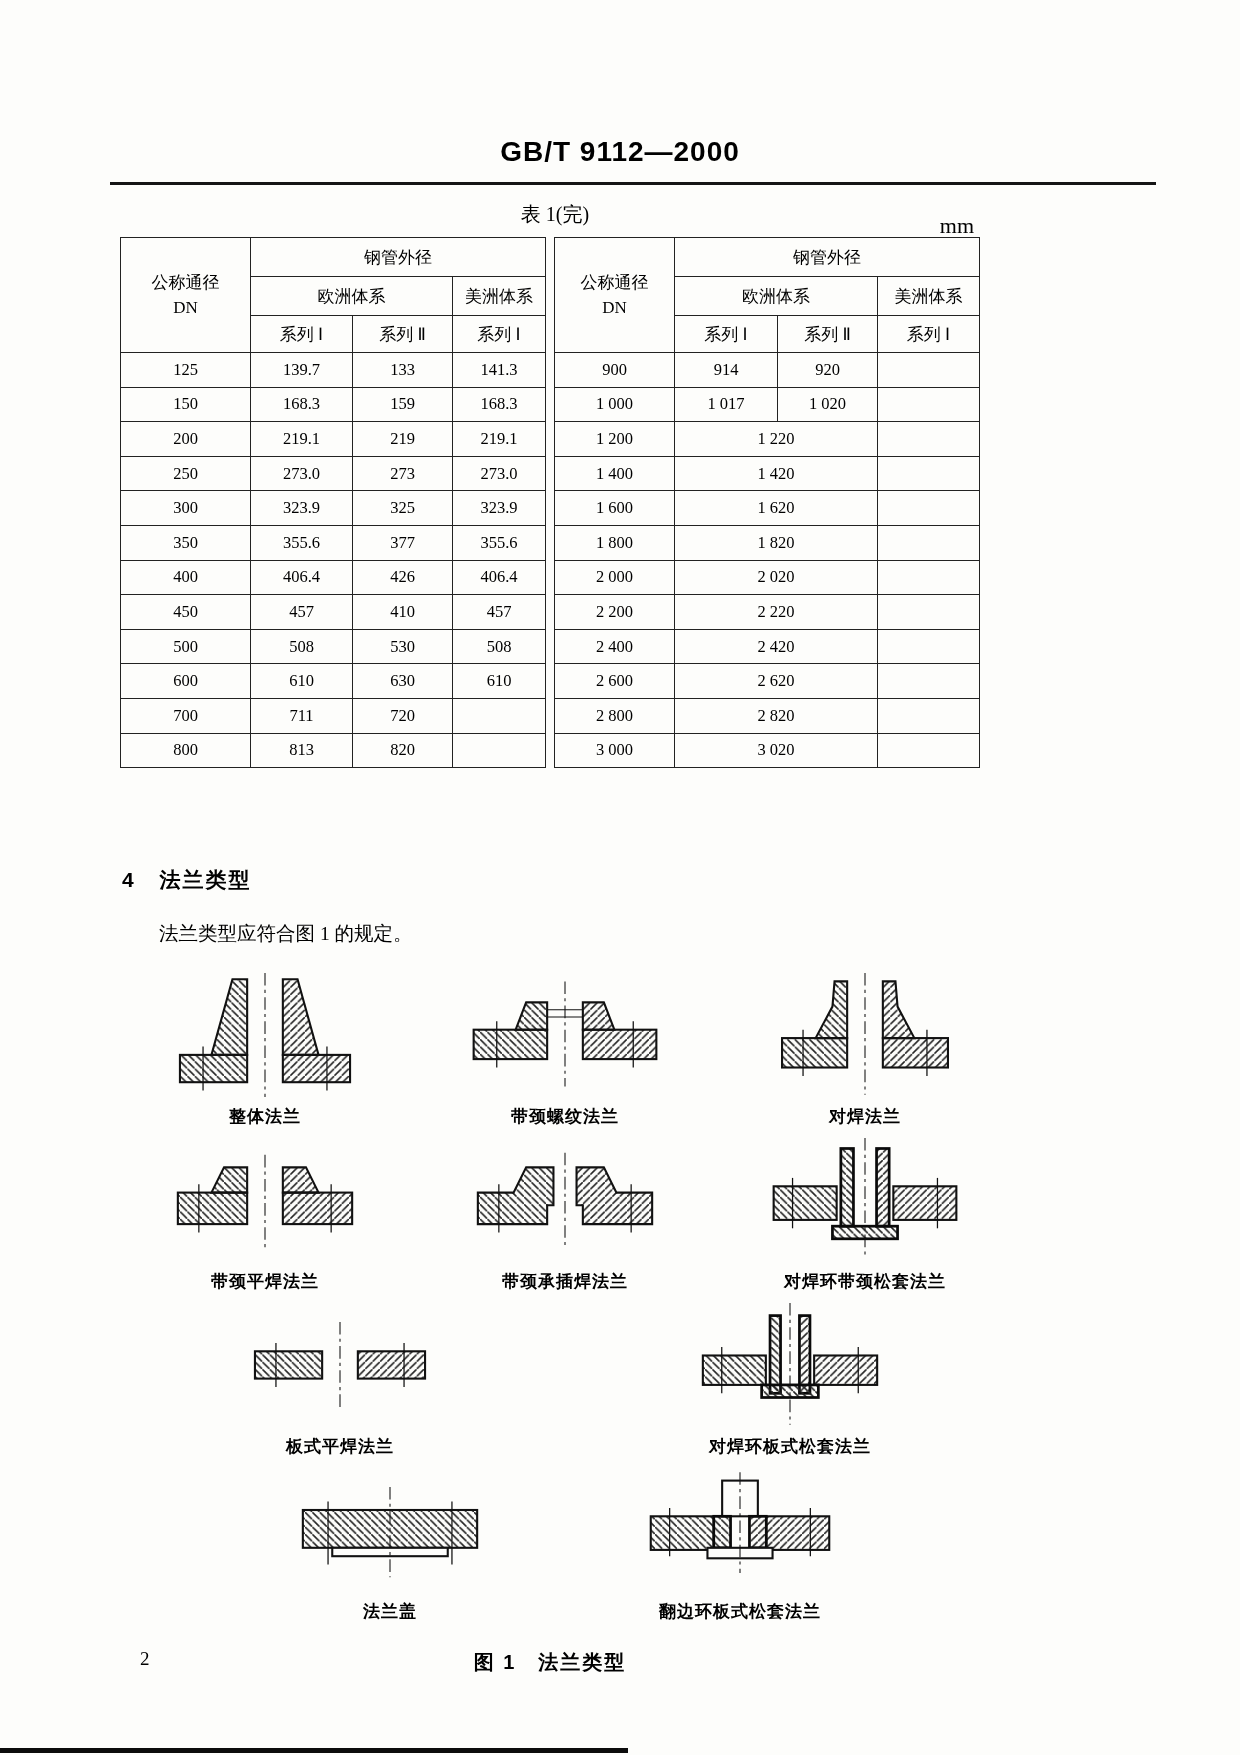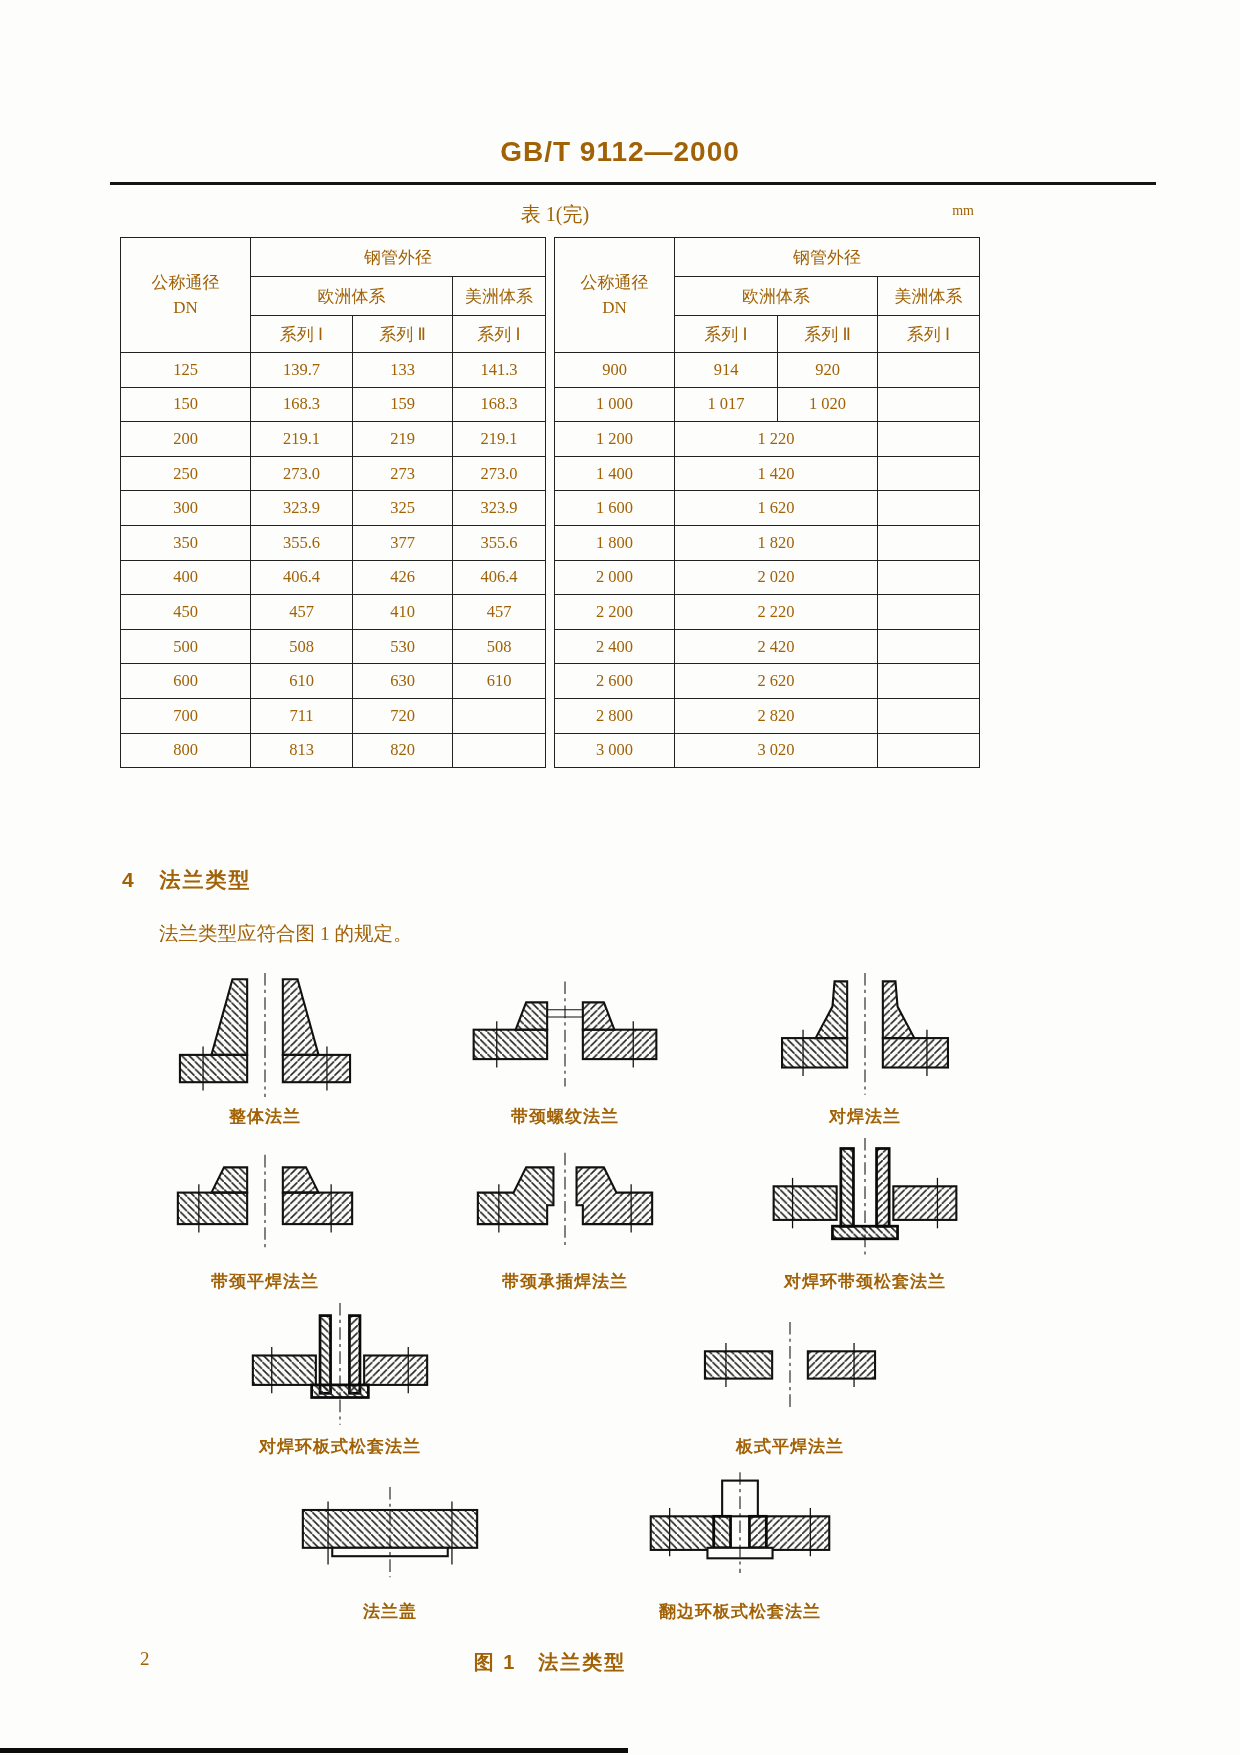--- a/index.html
+++ b/index.html
@@ -3,21 +3,21 @@
 <meta charset="utf-8">
 <style>
   html,body{margin:0;padding:0;}
   body{background:#e8e8e8;}
   .page{
     position:relative;
     width:1240px;height:1755px;
     margin:0 auto;
     background:#fdfdfb;
     font-family:"Liberation Serif", serif;
-    color:#a16207;
+    color:#000000;
     overflow:hidden;
   }
   .doc-number{
     padding-top:136px;
     text-align:center;
     font-size:28px;
     font-weight:bold;
     letter-spacing:1px;
     font-family:"Liberation Sans", sans-serif;
   }
@@ -31,22 +31,22 @@
     margin:16px 0 0 120px;
     width:860px;
     height:30px;
   }
   .table-title{
     position:absolute;left:10px;right:0;
     text-align:center;
     font-size:20px;
   }
   .unit-label{
-    position:absolute;right:6px;top:2px;
-    font-size:14px;
+    position:absolute;right:6px;top:12px;
+    font-size:22px;
   }
   .tables{
     display:flex;
     gap:8px;
     margin:6px 0 0 120px;
     width:860px;
   }
   table{border-collapse:collapse;table-layout:fixed;}
   th,td{
     border:1.6px solid #222;
@@ -436,40 +436,40 @@
           <line class="bolt" x1="164" y1="38" x2="164" y2="86"></line>
           <line class="cline" x1="95" y1="0" x2="95" y2="114"></line>
         </svg>
         <div class="flange-label">对焊环带颈松套法兰</div>
       </div>
     </div>
 
     <div class="fig-row">
       <div class="fig-cell">
         <svg viewBox="0 0 190 120" width="200" height="126">
+          <rect class="shape" fill="url(#hB)" x="14" y="46" width="64" height="26"></rect>
+          <rect class="shape" fill="url(#hA)" x="112" y="46" width="64" height="26"></rect>
+          <line class="bolt" x1="34" y1="38" x2="34" y2="80"></line>
+          <line class="bolt" x1="156" y1="38" x2="156" y2="80"></line>
+          <line class="cline" x1="95" y1="18" x2="95" y2="100"></line>
+        </svg>
+        <div class="flange-label">板式平焊法兰</div>
+      </div>
+      <div class="fig-cell">
+        <svg viewBox="0 0 190 120" width="200" height="126">
           <rect class="shape" fill="url(#hB)" x="12" y="50" width="60" height="28"></rect>
           <rect class="shape" fill="url(#hA)" x="118" y="50" width="60" height="28"></rect>
           <rect class="shape-bold" fill="url(#hB)" x="76" y="12" width="10" height="74"></rect>
           <rect class="shape-bold" fill="url(#hA)" x="104" y="12" width="10" height="74"></rect>
           <rect class="shape-bold" fill="url(#hB)" x="68" y="78" width="54" height="12"></rect>
           <line class="bolt" x1="30" y1="42" x2="30" y2="86"></line>
           <line class="bolt" x1="160" y1="42" x2="160" y2="86"></line>
           <line class="cline" x1="95" y1="0" x2="95" y2="116"></line>
         </svg>
         <div class="flange-label">对焊环板式松套法兰</div>
-      </div>
-      <div class="fig-cell">
-        <svg viewBox="0 0 190 120" width="200" height="126">
-          <rect class="shape" fill="url(#hB)" x="14" y="46" width="64" height="26"></rect>
-          <rect class="shape" fill="url(#hA)" x="112" y="46" width="64" height="26"></rect>
-          <line class="bolt" x1="34" y1="38" x2="34" y2="80"></line>
-          <line class="bolt" x1="156" y1="38" x2="156" y2="80"></line>
-          <line class="cline" x1="95" y1="18" x2="95" y2="100"></line>
-        </svg>
-        <div class="flange-label">板式平焊法兰</div>
       </div>
     </div>
 
     <div class="fig-row two">
       <div class="fig-cell">
         <svg viewBox="0 0 190 120" width="200" height="126">
           <rect class="shape" fill="url(#hB)" x="12" y="40" width="166" height="36"></rect>
           <rect class="shape" fill="#fdfdfb" x="40" y="76" width="110" height="8"></rect>
           <line class="bolt" x1="36" y1="32" x2="36" y2="92"></line>
           <line class="bolt" x1="154" y1="32" x2="154" y2="92"></line>

